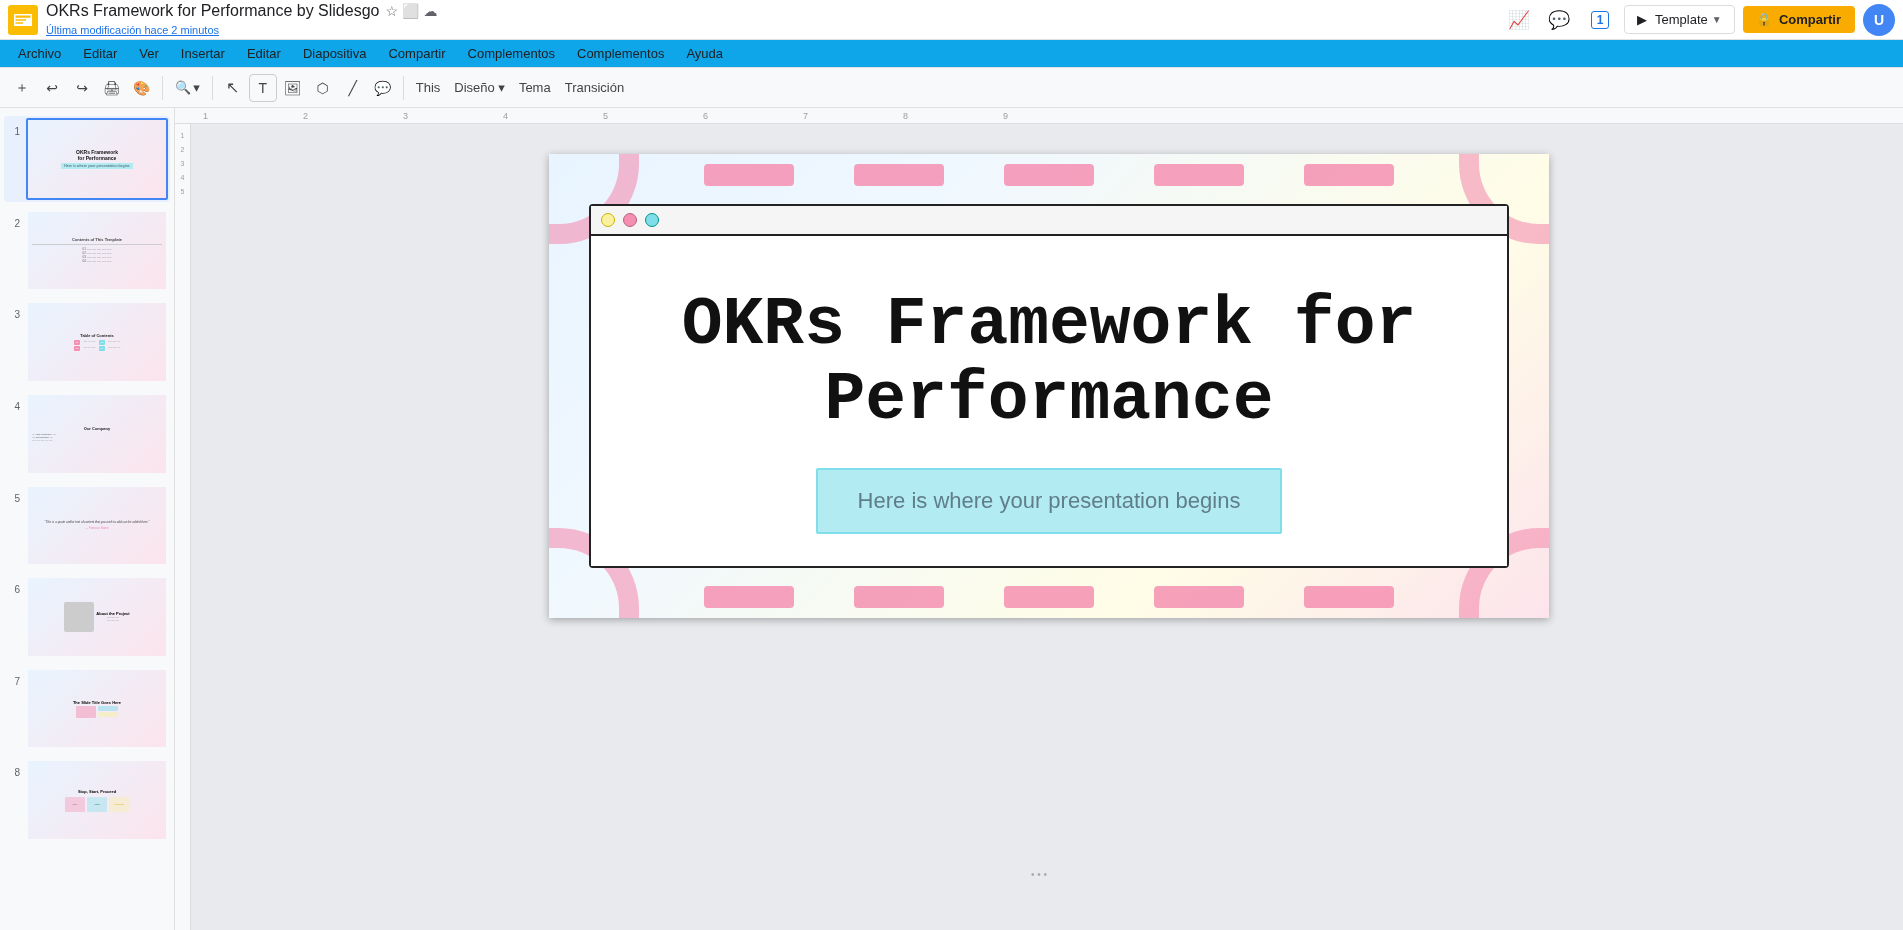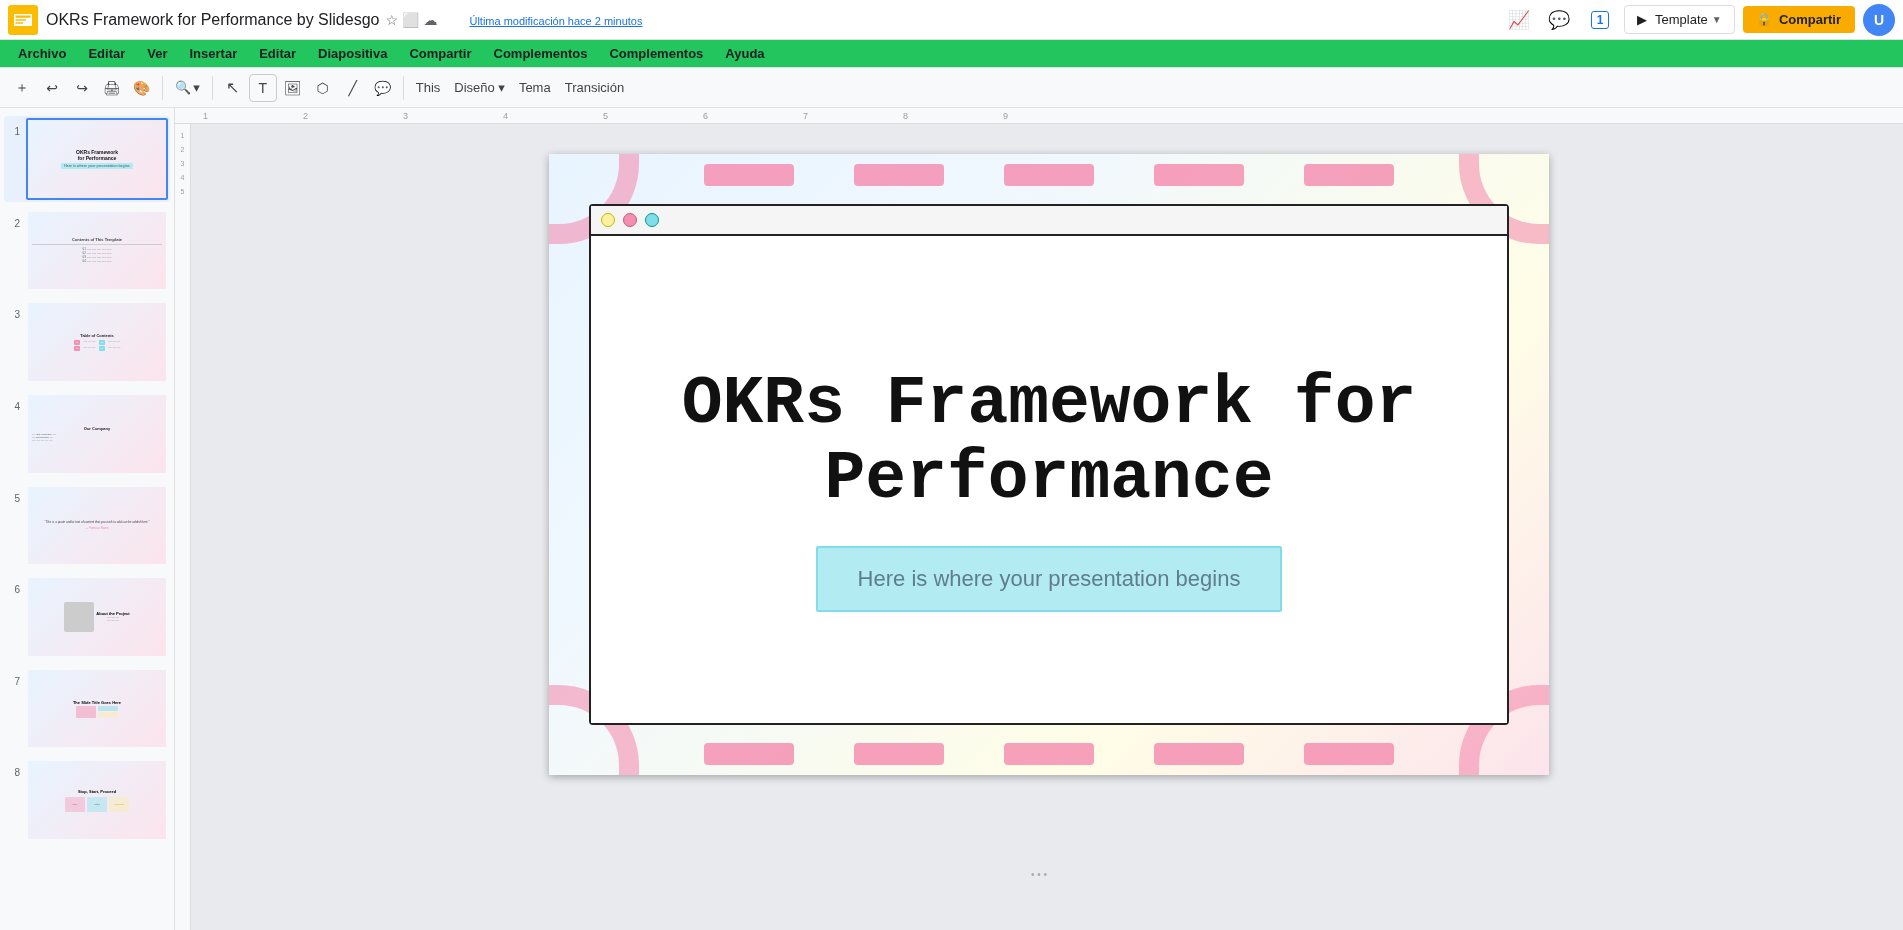--- a/index.html
+++ b/index.html
@@ -15,21 +15,21 @@
       border-bottom: 1px solid #e0e0e0;
     }
     .app-logo {
       width: 30px;
       height: 30px;
       margin-right: 8px;
       flex-shrink: 0;
     }
     .doc-title-area {
       display: flex;
-      flex-direction: row;
+      flex-direction: column;
       flex: 1;
     }
     .doc-title-row {
       display: flex;
       align-items: center;
       gap: 6px;
     }
     .doc-title {
       font-size: 16px;
       color: #202124;
@@ -42,21 +42,20 @@
     .title-icon {
       font-size: 14px;
       color: #5f6368;
       cursor: pointer;
     }
     .last-modified {
       font-size: 11px;
       color: #1a73e8;
       text-decoration: underline;
       cursor: pointer;
-      margin-left: 32px;
     }
     .top-right-actions {
       display: flex;
       align-items: center;
       gap: 8px;
       margin-left: auto;
     }
     .top-icon-btn {
       width: 32px;
       height: 32px;
@@ -108,25 +107,24 @@
       color: white;
       font-size: 14px;
       font-weight: bold;
     }
 
     
     .menu-bar {
       display: flex;
       align-items: center;
       height: 28px;
-      background: #22c55e;
+      background: #0ea5e9;
       padding: 0 8px;
       border-bottom: 1px solid #e0e0e0;
       gap: 2px;
-      font-weight: bold;
     }
     .menu-item {
       padding: 2px 10px;
       font-size: 13px;
       color: #202124;
       cursor: pointer;
       border-radius: 4px;
     }
 
     
@@ -275,21 +273,21 @@
       font-size: 8px;
       color: #9aa0a6;
     }
     .slide-canvas-wrapper {
       margin-top: 30px;
       margin-left: 20px;
       position: relative;
     }
     .slide-canvas {
       width: 1000px;
-      height: 621px;
+      height: 464px;
       position: relative;
       overflow: hidden;
       box-shadow: 0 2px 8px rgba(0,0,0,0.3);
     }
 
     
     .slide-bg {
       position: absolute;
       top: 0; left: 0; right: 0; bottom: 0;
       background: linear-gradient(135deg, #e8f4ff 0%, #f0f8ff 30%, #fffde7 70%, #fce4ec 100%);

